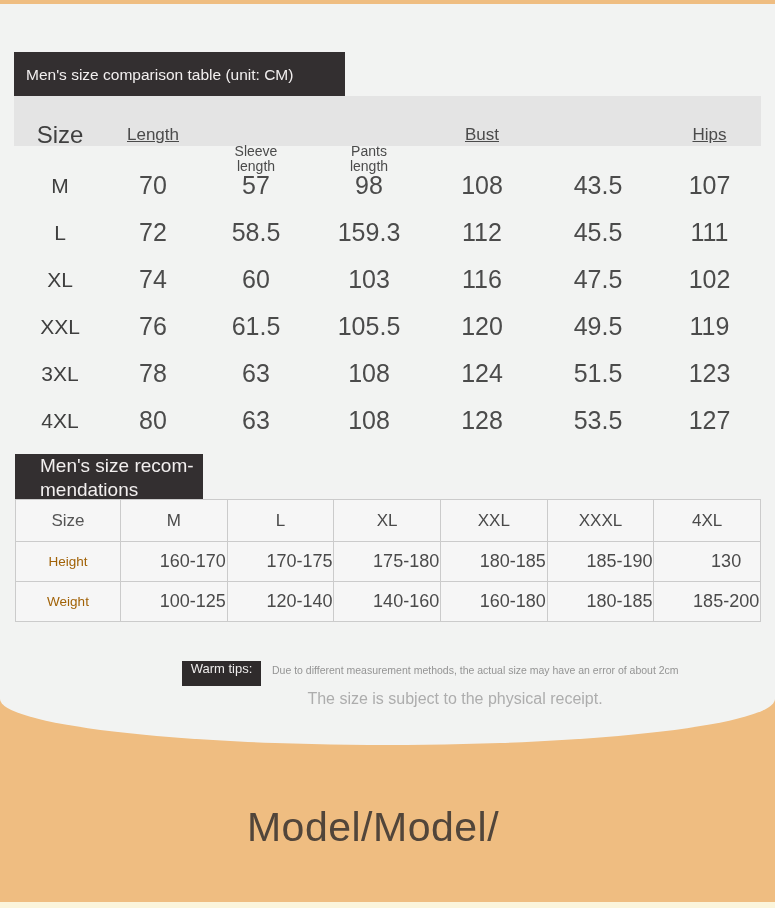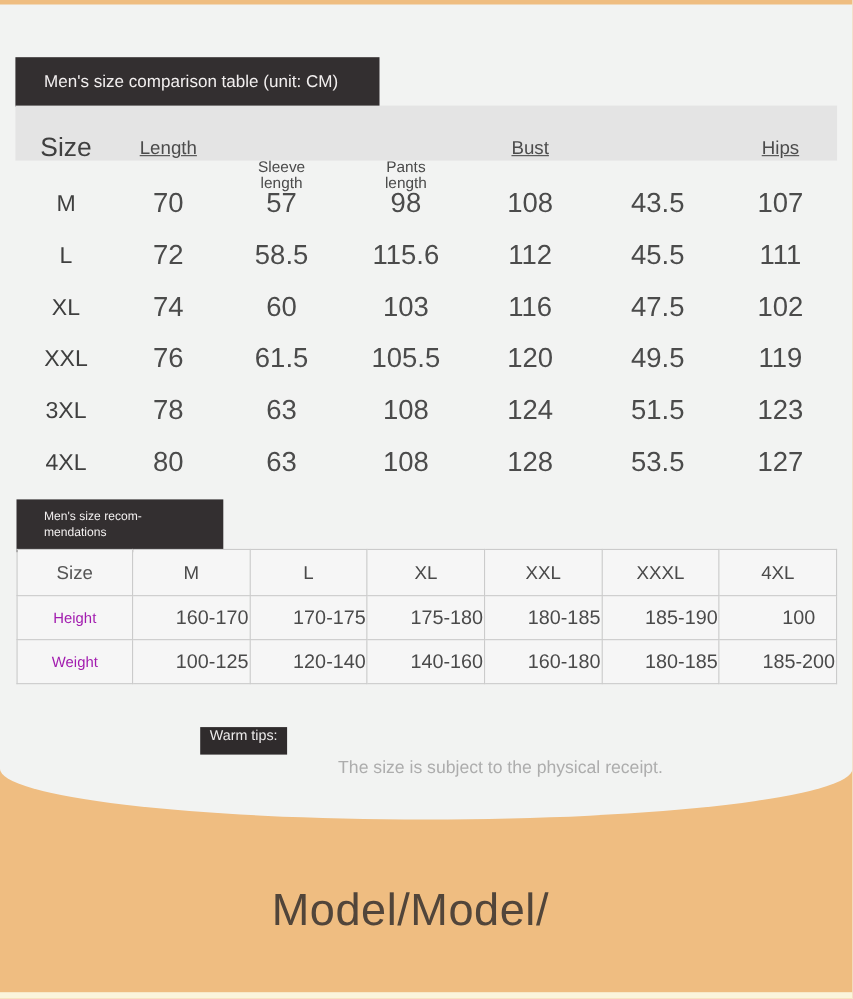--- a/index.html
+++ b/index.html
@@ -9,43 +9,43 @@
 
   
   .panel { position:absolute; top:4px; left:0; width:775px; height:741px;
            background:#f2f3f2; border-radius:0 0 50% 50% / 0 0 46px 46px; }
 
   .bottom-strip { position:absolute; left:0; bottom:0; width:775px; height:6px; background:#fbf5dc; }
 
   
   .banner { position:absolute; background:#332f30; color:#f2efef; display:flex;
             flex-direction:column; justify-content:center; }
-  .banner-1 { left:14px; top:52px; width:331px; height:45px; padding-left:26px; font-size:15.5px; }
-  .banner-2 { left:15px; top:454px; width:188px; height:48px; padding-left:25px; font-size:11px; line-height:1.25; }
+  .banner-1 { left:14px; top:52px; width:331px; height:45px; padding-left:12px; font-size:15.5px; }
+  .banner-2 { left:15px; top:454px; width:188px; height:48px; padding-left:25px; font-size:19px; line-height:1.25; }
 
   
   .t1-header { position:absolute; left:14px; top:96px; width:747px; height:50px; background:#e4e4e4;
                display:grid; grid-template-columns:92px 94px 112px 114px 112px 120px 103px;
                align-items:center; justify-items:center; color:#4b4b4b; }
   .t1-header .h-size { font-size:24px; color:#3f3f3f; }
   .t1-header .h-std  { font-size:17px;text-decoration:underline; }
   .t1-header .h-sm   { font-size:14px; line-height:1.1; text-align:center; max-width:54px;margin-top:48px; }
   .t1-body { position:absolute; left:14px; top:162px; width:747px;
              display:grid; grid-template-columns:92px 94px 112px 114px 112px 120px 103px;
              grid-auto-rows:47px; align-items:center; justify-items:center;
              font-size:25px; color:#4b4b4b; }
   .t1-body .c-size { font-size:21px; color:#3f3f3f; }
 
   
   .t2 { position:absolute; left:15px; top:499px; width:746px; border-collapse:collapse; table-layout:fixed; }
   .t2 td { border:1px solid #cbcbcb; background:#f6f6f6; text-align:center; vertical-align:middle;
            height:40px; color:#4a4a4a; }
   .t2 tr.hdr td { height:42px; font-size:17px; }
   .t2 td.sz { font-size:20px; color:#555; }
-  .t2 td.lbl { font-size:13.5px; color:#a21caf; }
+  .t2 td.lbl { font-size:13.5px; color:#a16207; }
   .t2 td.val { font-size:18px;padding-left:38px; }
   .t2 col.c0 { width:105px; }
 
   
   .tips-badge { position:absolute; left:182px; top:661px; width:79px; height:25px; background:#2f2b2c;
                 color:#eeecec; font-size:13px; display:flex; justify-content:center; }
   .tips-note { position:absolute; left:272px; top:663px; width:410px; font-size:10.5px; line-height:1.38;
                color:#949494; }
   .tips-note2 { position:absolute; left:295px; top:690px; width:320px; text-align:center;
                 font-size:16px; color:#adadad; }
@@ -79,21 +79,21 @@
     <div>70</div>
     <div>57</div>
     <div>98</div>
     <div>108</div>
     <div>43.5</div>
     <div>107</div>
 
     <div class="c-size">L</div>
     <div>72</div>
     <div>58.5</div>
-    <div>115.6</div>
+    <div>159.3</div>
     <div>112</div>
     <div>45.5</div>
     <div>111</div>
 
     <div class="c-size">XL</div>
     <div>74</div>
     <div>60</div>
     <div>103</div>
     <div>116</div>
     <div>47.5</div>
@@ -149,35 +149,36 @@
       <td>XXXL</td>
       <td>4XL</td>
     </tr>
     <tr>
       <td class="lbl">Height</td>
       <td class="val">160-170</td>
       <td class="val">170-175</td>
       <td class="val">175-180</td>
       <td class="val">180-185</td>
       <td class="val">185-190</td>
-      <td class="val">100</td>
+      <td class="val">130</td>
     </tr>
     <tr>
       <td class="lbl">Weight</td>
       <td class="val">100-125</td>
       <td class="val">120-140</td>
       <td class="val">140-160</td>
       <td class="val">160-180</td>
       <td class="val">180-185</td>
       <td class="val">185-200</td>
     </tr>
   </tbody>
     </table>
 
   <div class="tips-badge">
     <span>Warm tips:</span>
   </div>
+  <div class="tips-note">Due to different measurement methods, the actual size may have an error of about 2cm</div>
   <div class="tips-note2">The size is subject to the physical receipt.</div>
 
   <div class="model">Model/Model/</div>
 
   <div class="bottom-strip"></div>
 </div>
 
 </body></html>

